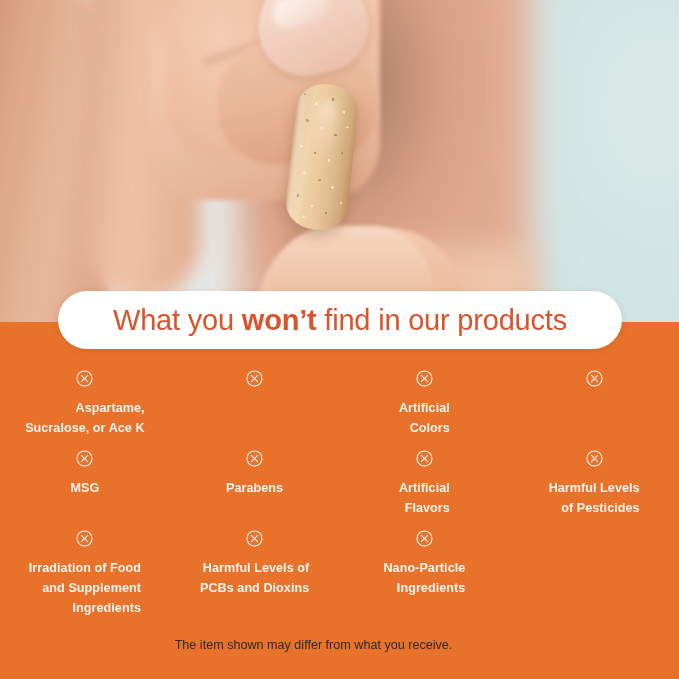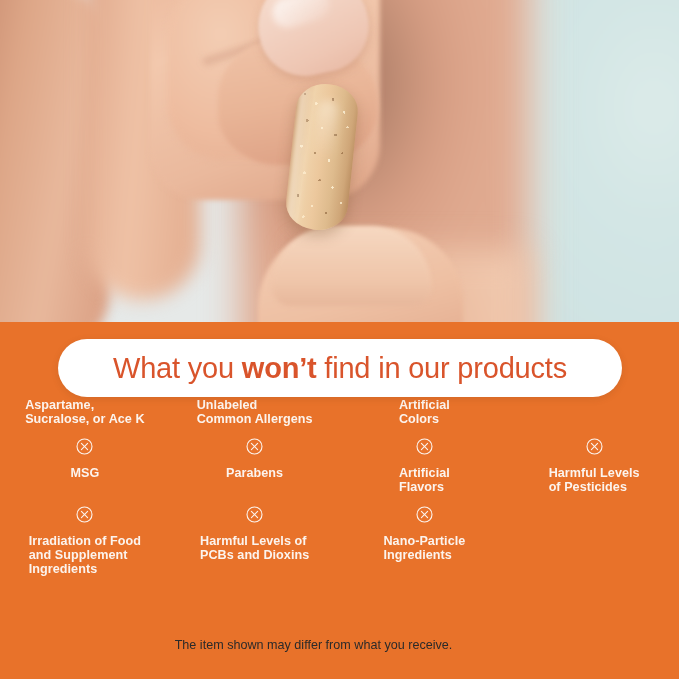--- a/index.html
+++ b/index.html
@@ -183,21 +183,20 @@
   
   #title-pill {
     position:absolute;
     left:58px; top:291px;
     width:564px; height:58px;
     background:#FFFFFF;
     border-radius:29px;
     display:flex; align-items:center; justify-content:center;
     box-shadow:0 2px 7px rgba(110,60,25,0.16);
     z-index:5;
-    margin-top:48px;
   }
   #title-text {
     font-size:29px;
     color:#D9542B;
     letter-spacing:-0.2px;
     white-space:nowrap;
     font-weight:400;
   }
   #title-text .em { font-weight:bold; }
 
@@ -219,23 +218,23 @@
   }
   .cell {
     display:flex;
     flex-direction:column;
     align-items:center;
     padding:0 6px;
   }
   .cell .icon { margin-bottom:7px; }
   .cell-label {
     font-size:12.6px;
-    line-height:14px;
+    line-height:20px;
     color:#FCF4EE;
-    text-align:left;
+    text-align:right;
     font-weight:bold;
     letter-spacing:0.05px;
   }
 
   #footnote {
     position:absolute;
     left:0; top:638px;
     width:627px;
     text-align:center;
     font-size:12.6px;
@@ -284,21 +283,20 @@
               <line x1="11.6" y1="5.4" x2="5.4" y2="11.6" stroke="#FCF4EE" stroke-width="1.1" stroke-linecap="round"></line>
             </svg></span>
           <div class="cell-label">Aspartame,<br>Sucralose, or Ace K</div>
         </div>
         <div class="cell">
           <span class="icon"><svg width="17" height="17" viewBox="0 0 17 17" aria-hidden="true">
               <circle cx="8.5" cy="8.5" r="7.5" fill="none" stroke="#FCF4EE" stroke-width="1.1"></circle>
               <line x1="5.4" y1="5.4" x2="11.6" y2="11.6" stroke="#FCF4EE" stroke-width="1.1" stroke-linecap="round"></line>
               <line x1="11.6" y1="5.4" x2="5.4" y2="11.6" stroke="#FCF4EE" stroke-width="1.1" stroke-linecap="round"></line>
             </svg></span>
-          <div class="cell-label">Unlabeled<br>Common Allergens</div>
         </div>
         <div class="cell">
           <span class="icon"><svg width="17" height="17" viewBox="0 0 17 17" aria-hidden="true">
               <circle cx="8.5" cy="8.5" r="7.5" fill="none" stroke="#FCF4EE" stroke-width="1.1"></circle>
               <line x1="5.4" y1="5.4" x2="11.6" y2="11.6" stroke="#FCF4EE" stroke-width="1.1" stroke-linecap="round"></line>
               <line x1="11.6" y1="5.4" x2="5.4" y2="11.6" stroke="#FCF4EE" stroke-width="1.1" stroke-linecap="round"></line>
             </svg></span>
           <div class="cell-label">Artificial<br>Colors</div>
         </div>
         <div class="cell">

